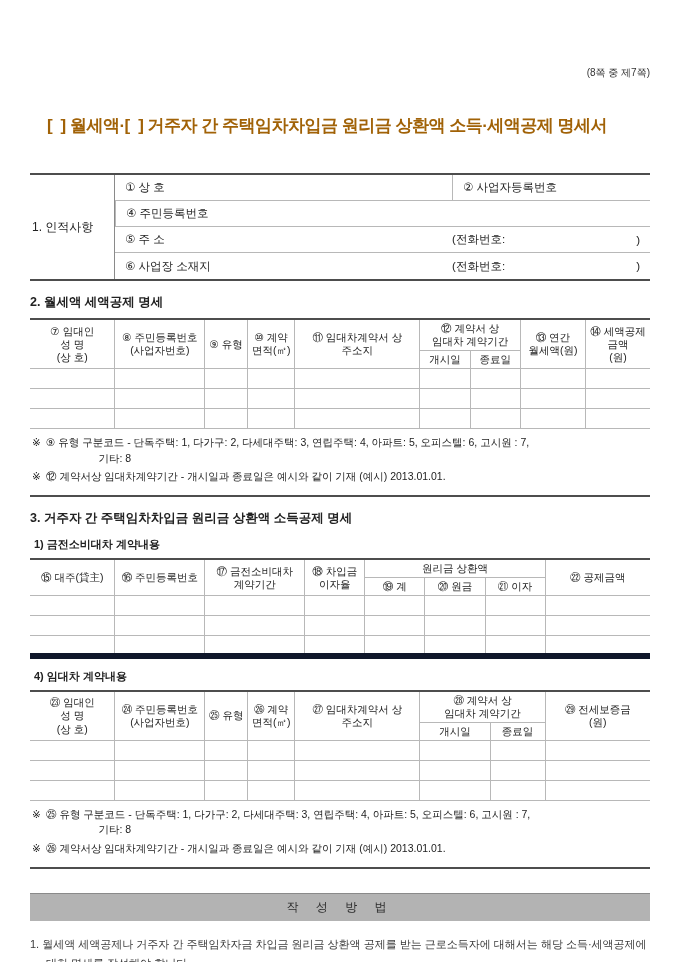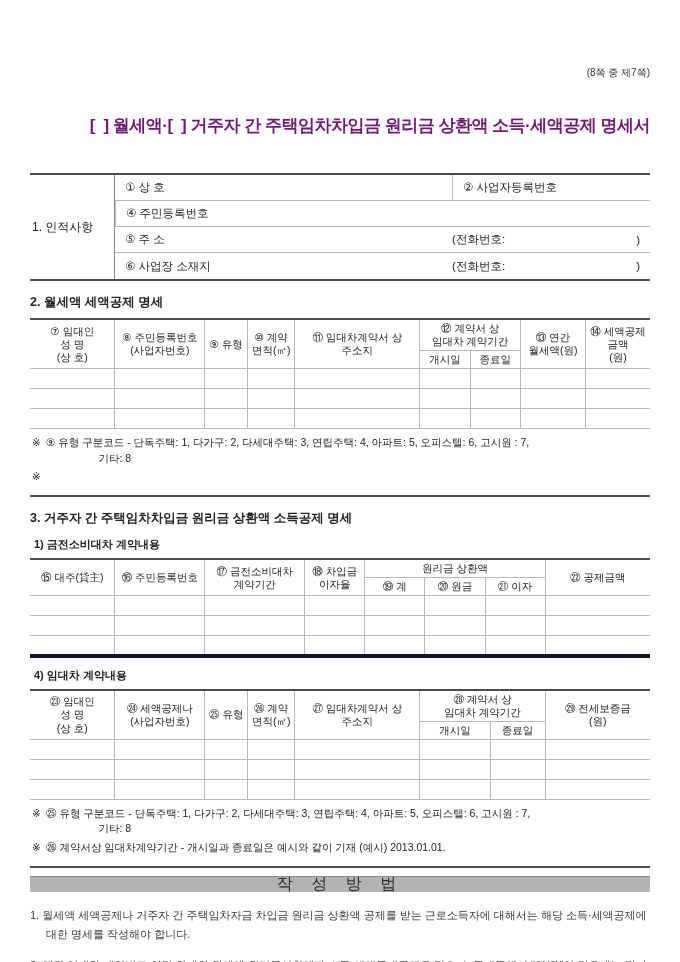--- a/index.html
+++ b/index.html
@@ -7,22 +7,22 @@
   body {
     width:680px; height:962px;
     font-family:"Liberation Sans","DejaVu Sans",sans-serif;
     color:#222; position:relative;
   }
   .sheet { padding:66px 30px 0 30px; width:680px; }
 
   .page-marker { text-align:right; font-size:10px; color:#333; margin-bottom:14px; }
 
   .doc-title {
-    text-align:right; font-size:17px; font-weight:bold; letter-spacing:-0.5px;
-    margin-bottom:16px; white-space:pre; color:#701a75;
+    text-align:left; font-size:17px; font-weight:bold; letter-spacing:-0.5px;
+    margin-bottom:16px; white-space:pre; color:#a16207;
   }
   .doc-title .chk { white-space:pre; font-weight:bold; }
 
   
   .t1 { border-top:2px solid #4d4d4d; border-bottom:2px solid #4d4d4d; display:flex; }
   .t1-label {
     flex:0 0 85px; display:flex; align-items:center; font-size:12px; padding-left:2px;
     border-right:1px solid #8a8a8a;
   }
   .t1-rows { flex:1; display:flex; flex-direction:column; }
@@ -45,34 +45,34 @@
   table.form th, table.form td {
     border:1px solid #b8b8b8; font-weight:normal; text-align:center;
     font-size:10.5px; line-height:1.25; white-space:pre-line; padding:2px 1px;
     color:#222;
   }
   table.form { border-top:2px solid #4d4d4d; }
   table.form tr:first-child th { border-top:none; }
   table.form th:first-child, table.form td:first-child { border-left:none; }
   table.form th:last-child, table.form td:last-child { border-right:none; }
   table.form td.blank { height:20px; }
-  table.form.heavy-bottom { border-bottom:4px solid #0f172a; }
+  table.form.heavy-bottom { border-bottom:6px solid #0f172a; }
   table.form.thin-bottom { border-bottom:1px solid #9a9a9a; }
 
   
   .notes { font-size:10.5px; color:#222; padding:6px 2px 8px 2px; border-bottom:2px solid #4d4d4d; }
   .note-line { display:flex; margin-bottom:3px; line-height:1.45; }
   .note-line .marker { flex:0 0 14px; }
   .note-line .txt { white-space:pre-line; }
 
   
   .howto-bar {
-    margin-top:8px; background:#b3b3b3; height:16px;
+    margin-top:24px; background:#b3b3b3; height:28px;
     display:flex; align-items:center; justify-content:center;
-    font-size:16px; letter-spacing:7px; color:#2b2b2b;
+    font-size:12px; letter-spacing:7px; color:#2b2b2b;
     border-top:1px solid #8a8a8a;
   }
   .howto-list { margin-top:14px; font-size:11px; color:#3a3a3a; }
   .howto-item { padding-left:16px; text-indent:-16px; line-height:1.7; margin-bottom:13px; }
 </style>
 </head>
 <body>
 
 <div class="sheet">
 
@@ -179,20 +179,21 @@
     </table>
 
   <div class="notes">
     <div class="note-line">
       <span class="marker">※</span>
       <span class="txt">⑨ 유형 구분코드 - 단독주택: 1, 다가구: 2, 다세대주택: 3, 연립주택: 4, 아파트: 5, 오피스텔: 6, 고시원 : 7,
 &nbsp;&nbsp;&nbsp;&nbsp;&nbsp;&nbsp;&nbsp;&nbsp;&nbsp;&nbsp;&nbsp;&nbsp;&nbsp;&nbsp;&nbsp;&nbsp;&nbsp;&nbsp;기타: 8</span>
     </div>
     <div class="note-line">
       <span class="marker">※</span>
+      <span class="txt">⑫ 계약서상 임대차계약기간 - 개시일과 종료일은 예시와 같이 기재 (예시) 2013.01.01.</span>
     </div>
   </div>
 
   <div class="sec-heading">3. 거주자 간 주택임차차입금 원리금 상환액 소득공제 명세</div>
 
   <div class="sub-heading">1) 금전소비대차 계약내용</div>
 
   <table class="form heavy-bottom">
     <colgroup>
       <col style="width:13.7%">
@@ -264,21 +265,21 @@
       <col style="width:20.2%">
         <col style="width:11.3%">
         <col style="width:8.9%">
         <col style="width:16.9%">
     </colgroup>
     <tbody>
         <tr>
       <th rowspan="2">㉓ 임대인
 성  명
 (상 호)</th>
-      <th rowspan="2">㉔ 세액공제나
+      <th rowspan="2">㉔ 주민등록번호
 (사업자번호)</th>
       <th rowspan="2">㉕ 유형</th>
       <th rowspan="2">㉖ 계약
 면적(㎡)</th>
       <th rowspan="2">㉗ 임대차계약서 상
 주소지</th>
       <th colspan="2">㉘ 계약서 상
 임대차 계약기간</th>
       <th rowspan="2">㉙ 전세보증금
 (원)</th>

